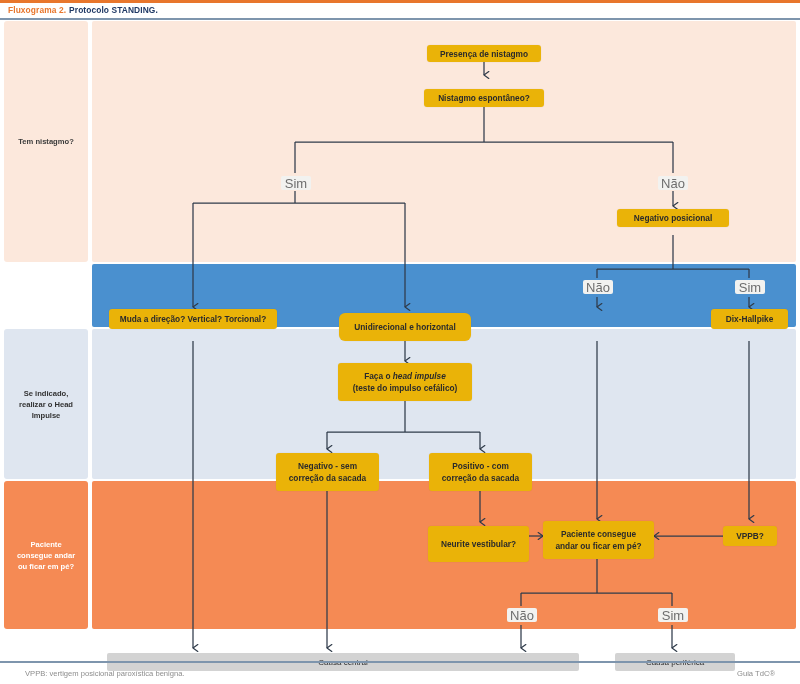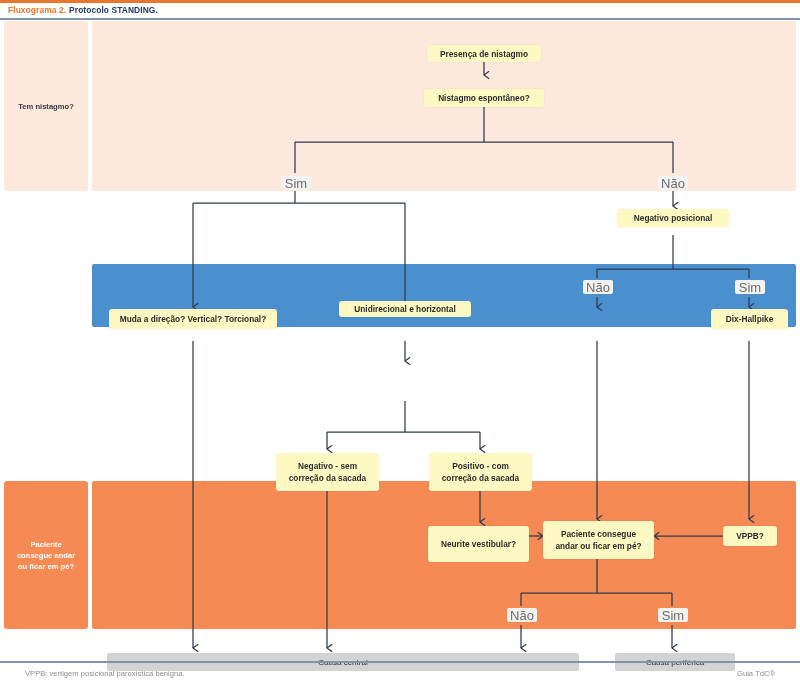--- a/index.html
+++ b/index.html
@@ -22,41 +22,41 @@
   #canvas{position:absolute;left:0;top:21px;width:800px;height:640px;}
 
   
   .band{position:absolute;left:0;width:800px;}
   .band .lbl{position:absolute;left:4px;top:0;width:84px;height:100%;
              display:flex;align-items:center;justify-content:center;text-align:center;
              border-radius:3px;box-sizing:border-box;padding:0 4px;
              font-size:7.6px;font-weight:bold;line-height:1.45;}
   .band .body{position:absolute;left:92px;top:0;width:704px;height:100%;border-radius:2px;}
 
-  #band-nys{top:0;height:170px;border-radius:31px;}
+  #band-nys{top:0;height:241px;border-radius:31px;}
   #band-nys .lbl{background:#fce8dc;color:#3c3c3c;}
   #band-nys .body{background:#fce8dc;}
 
   #band-char{top:243px;height:63px;}
   #band-char .lbl{background:#4a90cf;color:#ffffff;}
   #band-char .body{background:#4a90cf;}
 
   #band-hi{top:308px;height:150px;}
   #band-hi .lbl{background:#dfe6f0;color:#333333;}
   #band-hi .body{background:#dfe6f0;}
 
   #band-pat{top:460px;height:148px;}
   #band-pat .lbl{background:#f58a54;color:#ffffff;}
   #band-pat .body{background:#f58a54;}
 
   
   #wires{position:absolute;left:0;top:0;width:800px;height:640px;pointer-events:none;}
 
   
-  .node{position:absolute;background:#fef9c3;border-radius:3px;
+  .node{position:absolute;background:#eab308;border-radius:3px;
         display:flex;align-items:center;justify-content:center;text-align:center;
         color:#2b2b2b;font-size:8.3px;font-weight:bold;line-height:1.45;
         box-sizing:border-box;padding:4px 7px;
         box-shadow:0 0 0 0.5px rgba(0,0,0,0.04);}
   .node i{font-style:italic;}
   .pill{position:absolute;background:#f2f2f0;border-radius:2px;
         display:flex;align-items:center;justify-content:center;
         color:#6e6e6e;font-size:13px;font-weight:normal;
         box-sizing:border-box;padding:1px 5px;}
 
@@ -81,20 +81,24 @@
 </div>
 <div id="headerrule"></div>
 
 <div id="canvas">
 
   <div class="band" id="band-nys">
     <div class="lbl">Tem nistagmo?</div>
     <div class="body"></div>
   </div>
   <div class="band" id="band-char">
+    <div class="body"></div>
+  </div>
+  <div class="band" id="band-hi">
+    <div class="lbl">Se indicado,<br>realizar o Head<br>Impulse</div>
     <div class="body"></div>
   </div>
   <div class="band" id="band-pat">
     <div class="lbl">Paciente<br>consegue andar<br>ou ficar em pé?</div>
     <div class="body"></div>
   </div>
 
   <svg id="wires" viewBox="0 0 800 640">
     <defs>
       <marker id="ah" markerWidth="9" markerHeight="9" refX="4" refY="7.2" orient="auto" markerUnits="userSpaceOnUse">
@@ -181,27 +185,33 @@
   <div class="pill" style="left:583px;top:259px;width:30px;height:14px;">
     <span>Não</span>
   </div>
   <div class="pill" style="left:735px;top:259px;width:30px;height:14px;">
     <span>Sim</span>
   </div>
 
   <div class="node" style="left:109px;top:288px;width:168px;height:20px;">
     <span>Muda a direção? Vertical? Torcional?</span>
   </div>
-  <div class="node" style="left:339px;top:280px;width:132px;height:16px;">
+  <div class="node" style="left:339px;top:292px;width:132px;height:28px;border-radius:6px;">
     <span>Unidirecional e horizontal</span>
   </div>
   <div class="node" style="left:711px;top:288px;width:77px;height:20px;">
     <span>Dix-Hallpike</span>
   </div>
 
+  <div class="node" style="left:338px;top:342px;width:134px;height:38px;flex-direction:column;">
+    <span>
+      <span>Faça o </span><i>head impulse</i>
+    </span>
+    <span>(teste do impulso cefálico)</span>
+  </div>
 
   <div class="node" style="left:276px;top:432px;width:103px;height:38px;flex-direction:column;">
     <span>Negativo - sem</span>
     <span>correção da sacada</span>
   </div>
   <div class="node" style="left:429px;top:432px;width:103px;height:38px;flex-direction:column;">
     <span>Positivo - com</span>
     <span>correção da sacada</span>
   </div>
 

